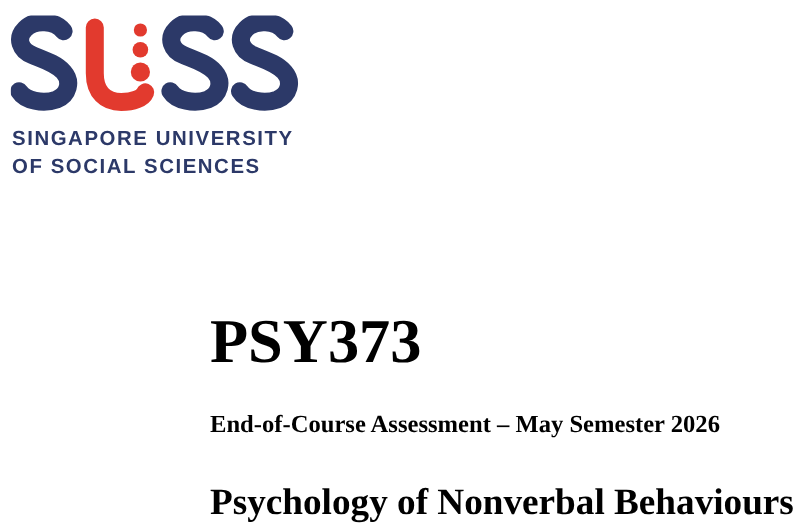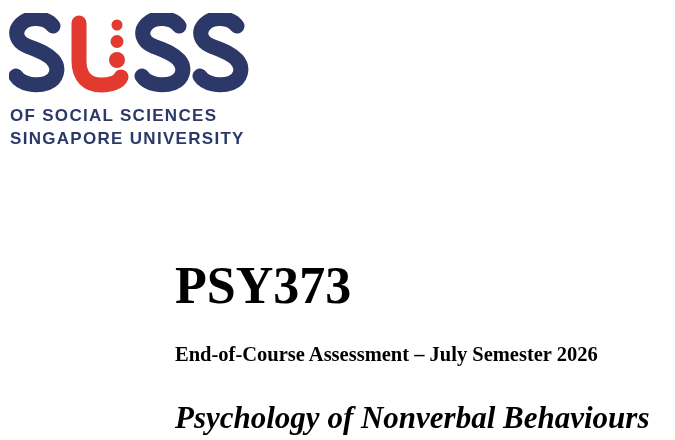--- a/index.html
+++ b/index.html
@@ -52,21 +52,20 @@
   }
   #assessment-title {
     top: 344px;
     font-size: 20.5px;
     line-height: 21px;
   }
   #course-title {
     top: 402px;
     font-size: 31px;
     line-height: 32px;
-    font-style: italic;
   }
 </style>
 </head>
 <body>
 
 <div id="page">
 
   <div id="logo">
     <svg width="240" height="81" viewBox="0 0 240 81" role="img" aria-label="SUSS">
       <g fill="none" stroke-width="15" stroke-linecap="round" stroke-linejoin="round">
@@ -81,24 +80,24 @@
       </g>
 
       <g>
         <circle cx="108" cy="12" r="5.5" fill="#E23A2E"></circle>
         <circle cx="108" cy="28.5" r="6.5" fill="#E23A2E"></circle>
         <circle cx="108" cy="47" r="8" fill="#E23A2E"></circle>
       </g>
     </svg>
 
     <div class="logo-name" style="color: rgb(44, 57, 104);">
+      <div>SINGAPORE UNIVERSITY</div>
       <div>OF SOCIAL SCIENCES</div>
-      <div>SINGAPORE UNIVERSITY</div>
     </div>
   </div>
 
   <div id="course-code" class="doc-line">PSY373</div>
 
-  <div id="assessment-title" class="doc-line">End-of-Course Assessment – July Semester 2026</div>
+  <div id="assessment-title" class="doc-line">End-of-Course Assessment – May Semester 2026</div>
 
   <div id="course-title" class="doc-line">Psychology of Nonverbal Behaviours</div>
 
 </div>
 
 </body></html>

